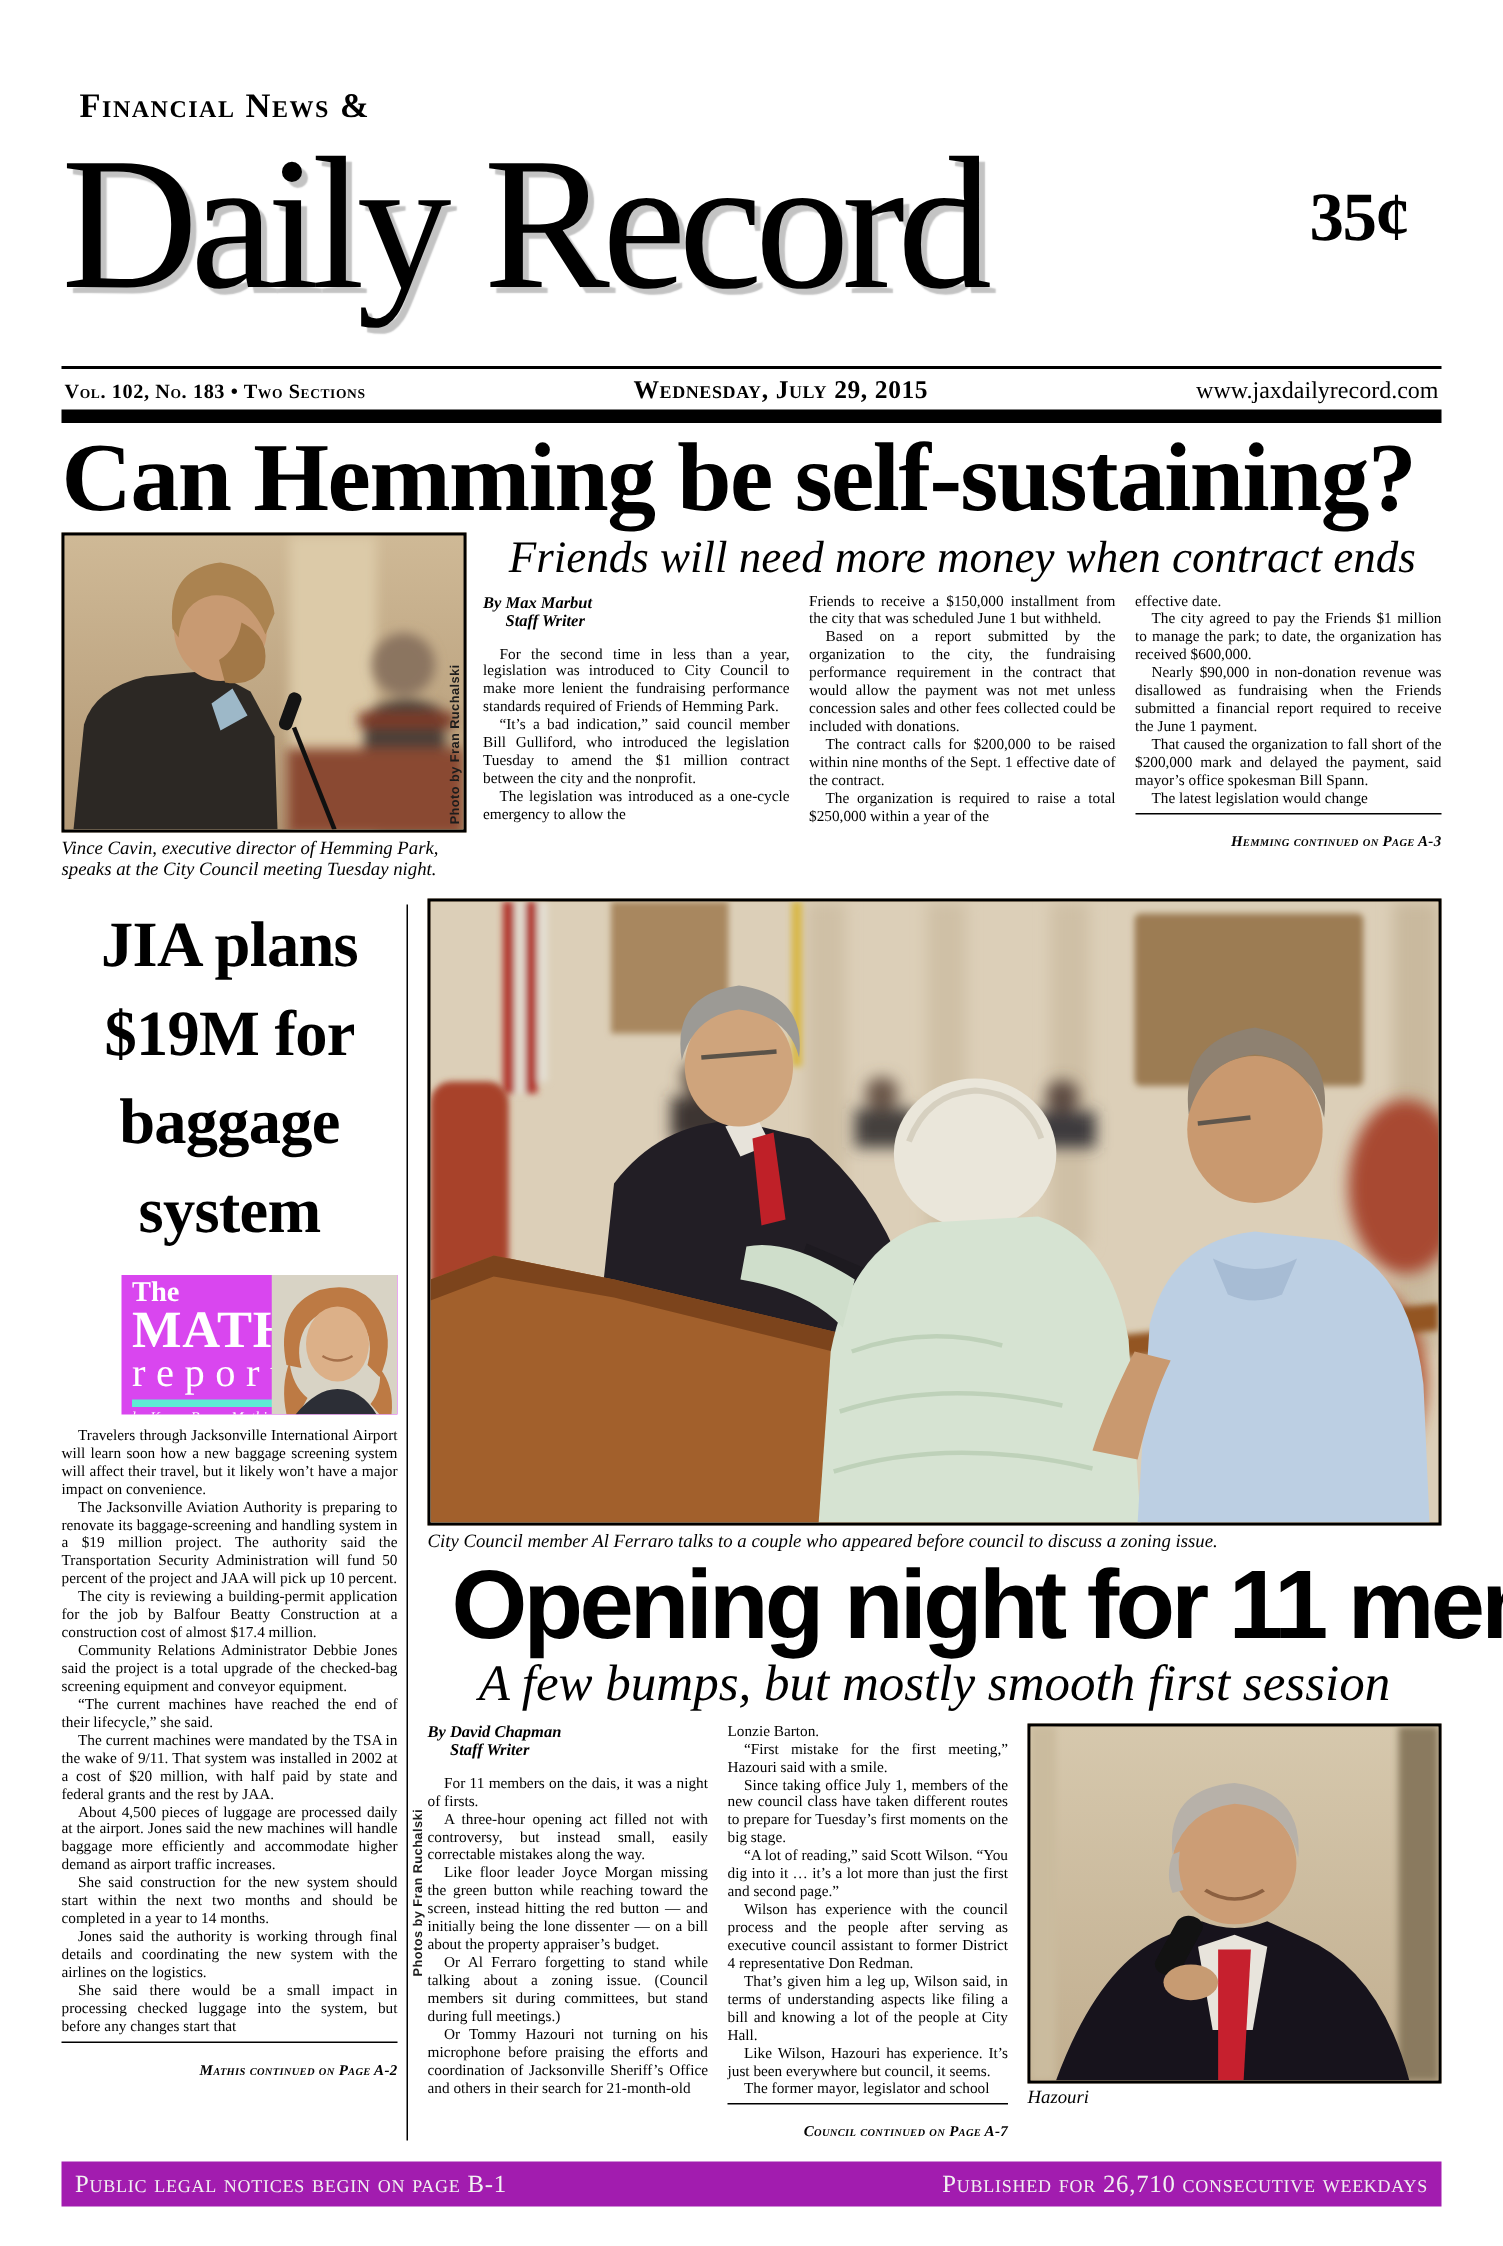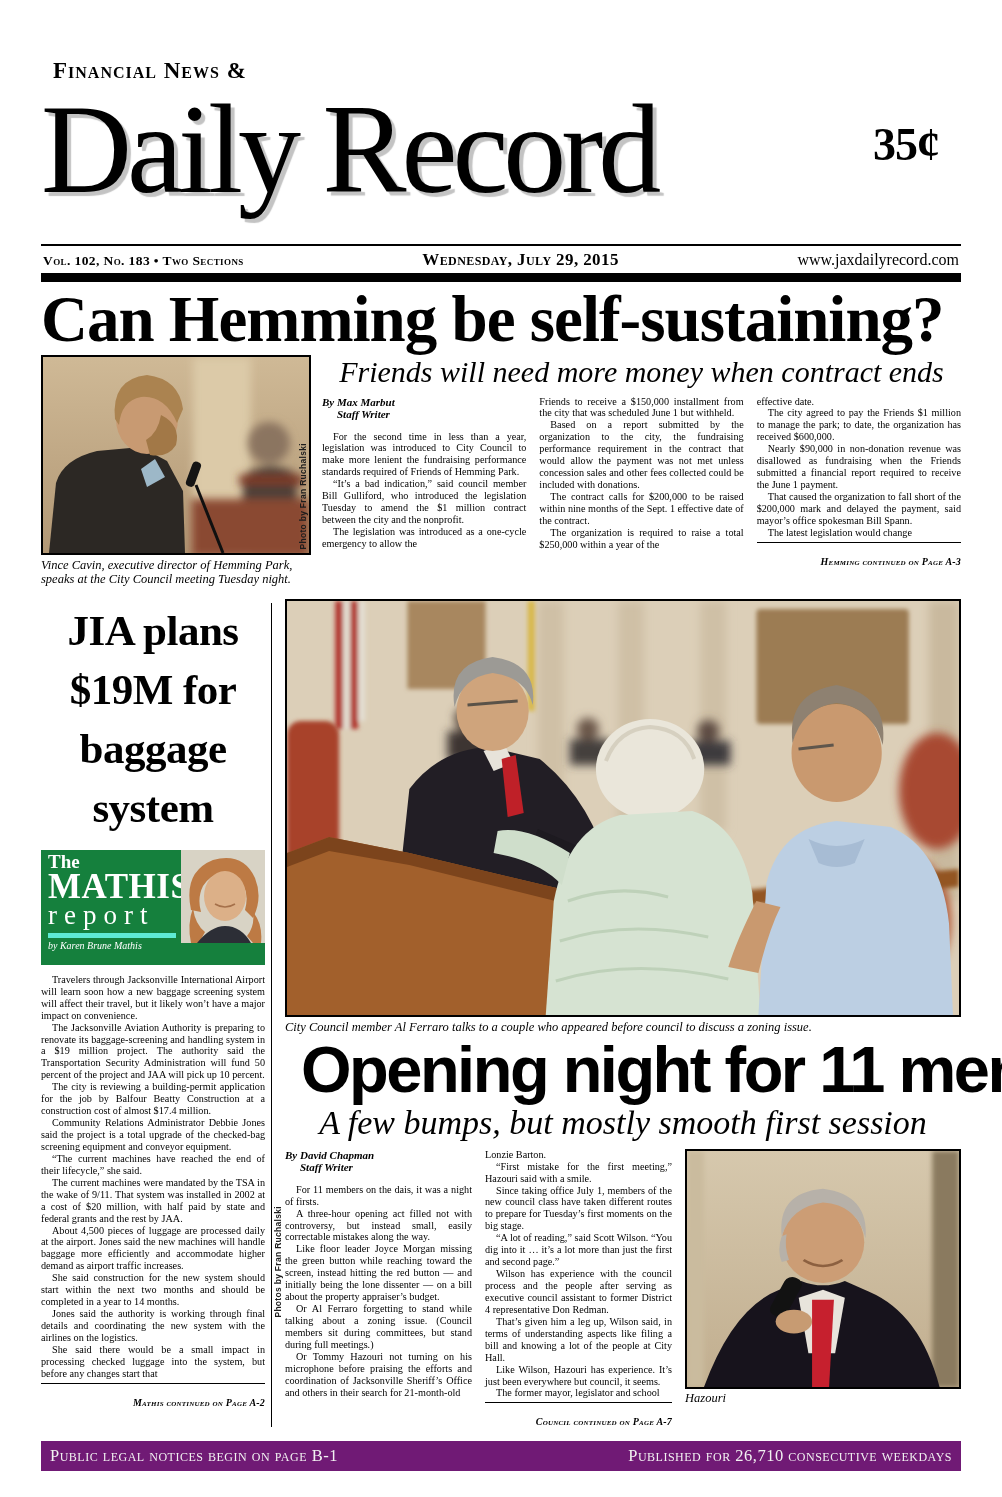--- a/index.html
+++ b/index.html
@@ -83,23 +83,24 @@
   .rail-divider { width: 1px; background: #000; flex: none; margin-top: 4px; }
   .credit-col { width: 13px; flex: none; position: relative; }
   .credit-col .v-credit { position: absolute; left: 1px; bottom: 110px; }
   .center-main { flex: 1; min-width: 0; }
 
   .jia-headline {
     font-size: 43px; font-weight: bold; text-align: center;
     line-height: 1.38; letter-spacing: -.5px; margin: 2px 0 12px 0;
   }
   .mathis-box {
-    background: #15803d; color: #fff; height: 115px;
+    background: #d946ef; color: #fff; height: 93px;
     position: relative; margin-bottom: 9px; overflow: hidden;
     padding: 3px 0 3px 7px;
+    margin-left: 40px;
   }
   .mbx-the { font-size: 19px; font-weight: bold; line-height: .95; }
   .mbx-mathis { font-size: 35px; font-weight: bold; line-height: .92; letter-spacing: .5px; }
   .mbx-report { font-size: 27px; line-height: .95; letter-spacing: 7px; }
   .mbx-by {
     font-style: italic; font-size: 10px; margin-top: 4px;
     border-top: 5px solid #5eead4; padding-top: 2px; width: 128px;
   }
   .mathis-headshot { position: absolute; right: 0; top: 0; width: 84px; height: 93px; }
   .mathis-headshot svg { display: block; width: 100%; height: 100%; }
@@ -116,21 +117,21 @@
   }
   .council-body { display: flex; gap: 13px; }
   .council-body .col { flex: 1; min-width: 0; }
   .portrait-block { width: 276px; flex: none; }
   .portrait-photo { height: 240px; }
   .portrait-caption { font-style: italic; font-size: 12.5px; margin-top: 2px; }
 
   
   .footer-bar {
     margin: 14px 41px 0 41px;
-    background: #701a75; color: #f2f2f2; height: 30px;
+    background: #a21caf; color: #f2f2f2; height: 30px;
     display: flex; justify-content: space-between; align-items: center;
     padding: 0 9px;
     font-variant: small-caps; font-size: 16.5px; letter-spacing: .5px;
   }
 </style>
 </head>
 <body>
 
 <div class="page">
 

